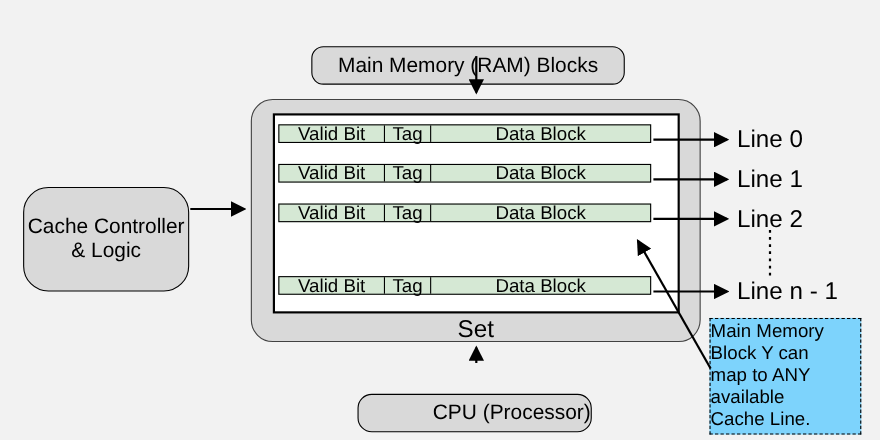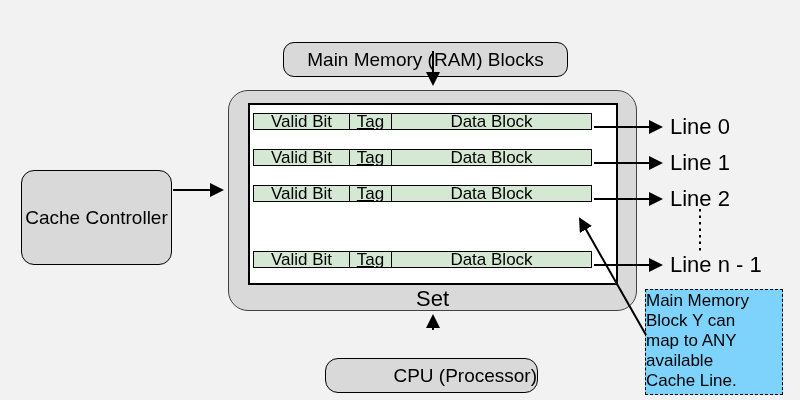--- a/index.html
+++ b/index.html
@@ -18,21 +18,21 @@
     background:#d9d9d9;
     border:1.5px solid #000;
     display:flex;align-items:center;justify-content:center;
     text-align:center;
     box-sizing:border-box;
     font-size:19px;
     line-height:22px;
     margin-top:27px;
   }
   .main-memory{left:283px;top:15px;width:285px;height:35px;border-radius:11px;}
-  .controller{left:21px;top:143px;width:151px;height:95px;border-radius:13px;flex-direction:column;}
+  .controller{left:21px;top:143px;width:151px;height:95px;border-radius:23px;flex-direction:column;}
   .cpu{left:325px;top:331px;width:213px;height:35px;border-radius:13px;justify-content:flex-end;}
 
   .cache-outer{
     position:absolute;left:228px;top:90px;width:409px;height:221px;
     background:#d9d9d9;border:1px solid #424242;border-radius:20px;
     box-sizing:border-box;
   }
   .cache-inner{
     position:absolute;left:248px;top:103px;width:370px;height:182px;
     background:#ffffff;border:2px solid #000;box-sizing:border-box;
@@ -47,21 +47,21 @@
     display:flex;box-sizing:border-box;
     background:#d5e8d4;border:1.5px solid #000;
     font-size:17px;
   }
   .cache-row .cell{
     display:flex;align-items:center;justify-content:center;
     box-sizing:border-box;height:100%;
   }
   .cache-row .cell + .cell{border-left:1.5px solid #000;}
   .cell-valid{width:95px;}
-  .cell-tag{width:42px;text-decoration:underline;}
+  .cell-tag{width:42px;}
   .cell-data{flex:1;}
 
   .line-label{
     position:absolute;left:670px;height:20px;line-height:20px;
     font-size:22px;white-space:nowrap;
   }
 
   .note-box{
     position:absolute;left:645px;top:289px;width:138px;height:106px;
     background:#7dd3fc;border:1.5px dashed #000;
@@ -99,20 +99,21 @@
     <div class="cell cell-valid">Valid Bit</div>
     <div class="cell cell-tag">Tag</div>
     <div class="cell cell-data">Data Block</div>
   </div>
 
   <div class="gray-box main-memory">
     <span>Main Memory (RAM) Blocks</span>
   </div>
   <div class="gray-box controller">
     <span>Cache Controller</span>
+    <span>&amp; Logic</span>
   </div>
   <div class="gray-box cpu">
     <span>CPU (Processor)</span>
   </div>
 
   <div class="line-label" style="top:117px;">Line 0</div>
   <div class="line-label" style="top:153px;">Line 1</div>
   <div class="line-label" style="top:189px;">Line 2</div>
   <div class="line-label" style="top:255px;">Line n - 1</div>
 

